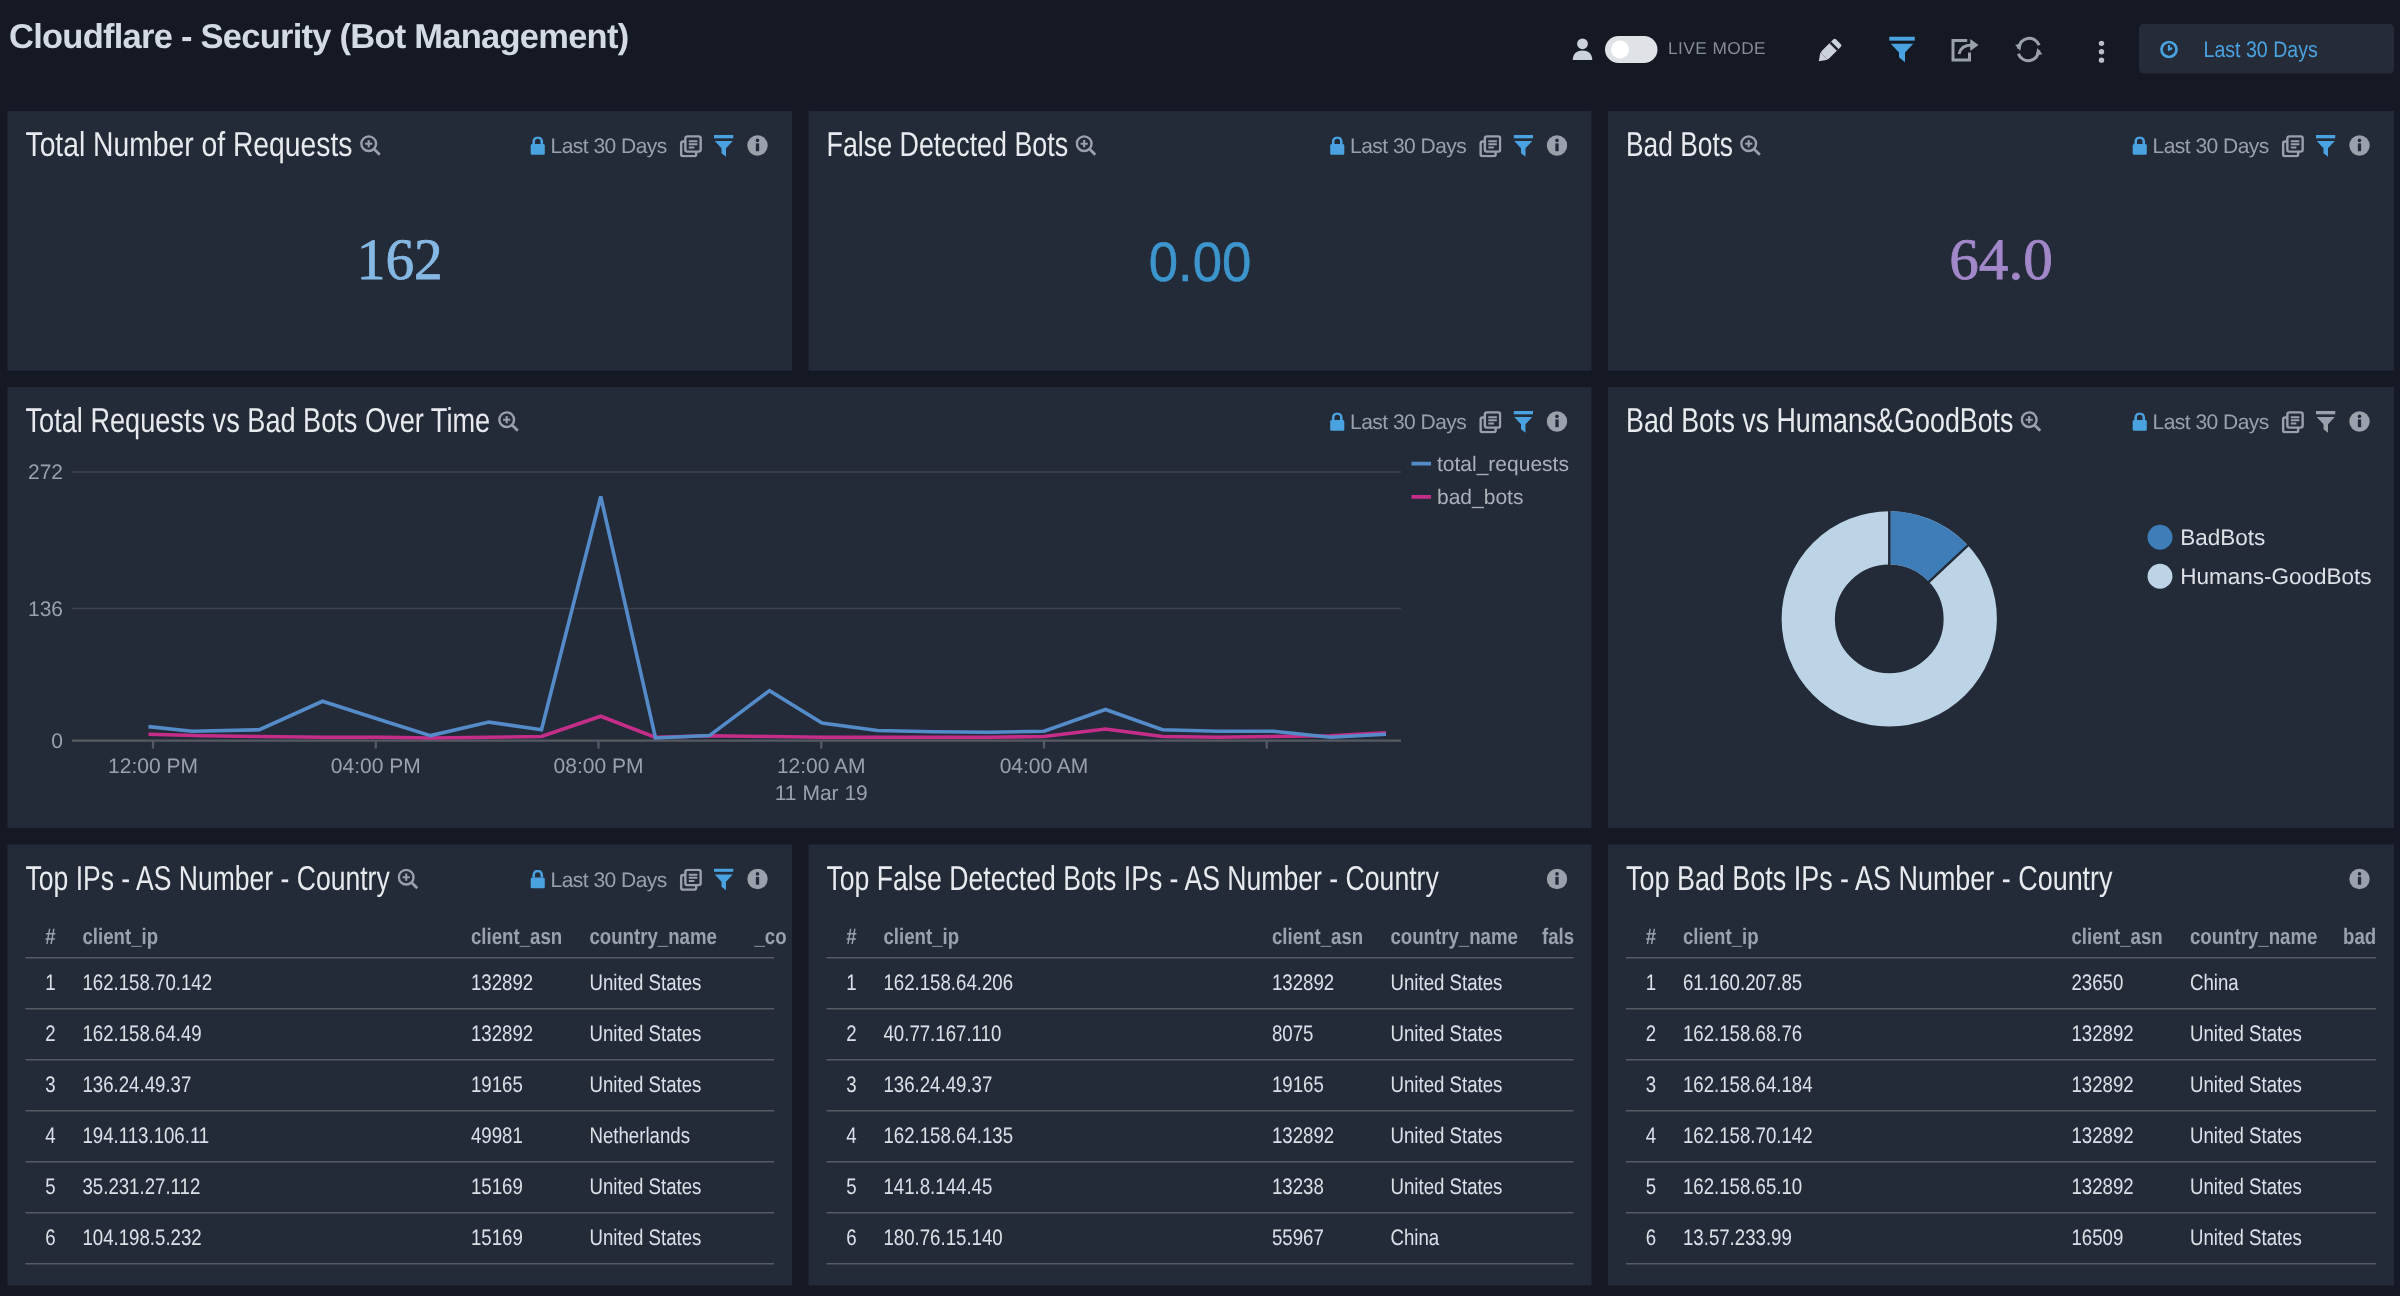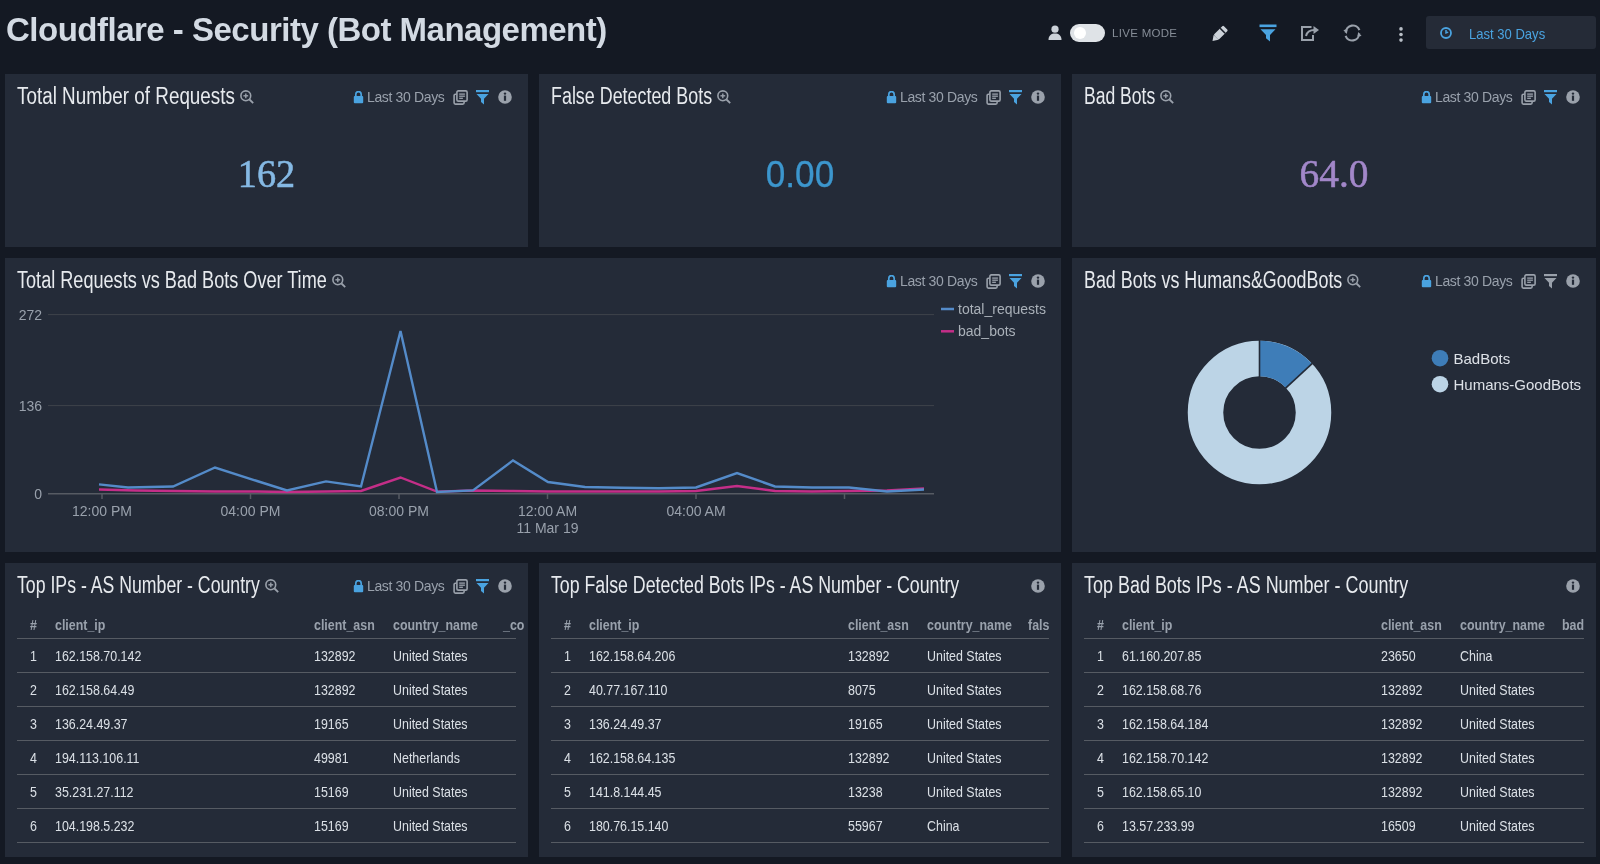--- a/index.html
+++ b/index.html
@@ -11,21 +11,21 @@
     white-space:nowrap; line-height:23px; transform-origin:0 50%; }
   .cell { position:absolute; white-space:nowrap; }
   .tcell { position:absolute; white-space:nowrap; font-size:15px; line-height:15px;
     transform:scaleX(0.828); transform-origin:0 50%; }
   .tnum { position:absolute; white-space:nowrap; font-size:15px; line-height:15px;
     text-align:right; transform:scaleX(0.828); transform-origin:100% 50%; }
 </style>
 </head>
 <body>
 
-<div class="abs" style="left:6px; top:11px; color:#d3dae3; font-size:33px; font-weight:700; letter-spacing:-0.5px;">Cloudflare - Security (Bot Management)</div>
+<div class="abs" style="left:6px; top:11px; color:#d3dae3; font-size:23px; font-weight:700; letter-spacing:-0.5px;">Cloudflare - Security (Bot Management)</div>
 
 <svg class="abs" style="left:1047px; top:25px;" width="16" height="15" viewBox="0 0 16 15">
   <circle cx="8" cy="4.2" r="3.6" fill="#ccd2d9"></circle>
   <path d="M1.5 15 C1.5 10.5 4.5 8.6 8 8.6 C11.5 8.6 14.5 10.5 14.5 15 Z" fill="#ccd2d9"></path>
 </svg>
 
 <div class="abs" style="left:1070px; top:24px; width:35px; height:18px; background:#dfe3e7; border-radius:9px;"></div>
 <div class="abs" style="left:1074px; top:27px; width:12px; height:12px; background:#ffffff; border-radius:50%;"></div>
 <div class="abs" style="left:1112px; top:27px; color:#868d97; font-size:11.5px; letter-spacing:0.3px;">LIVE MODE</div>
 

